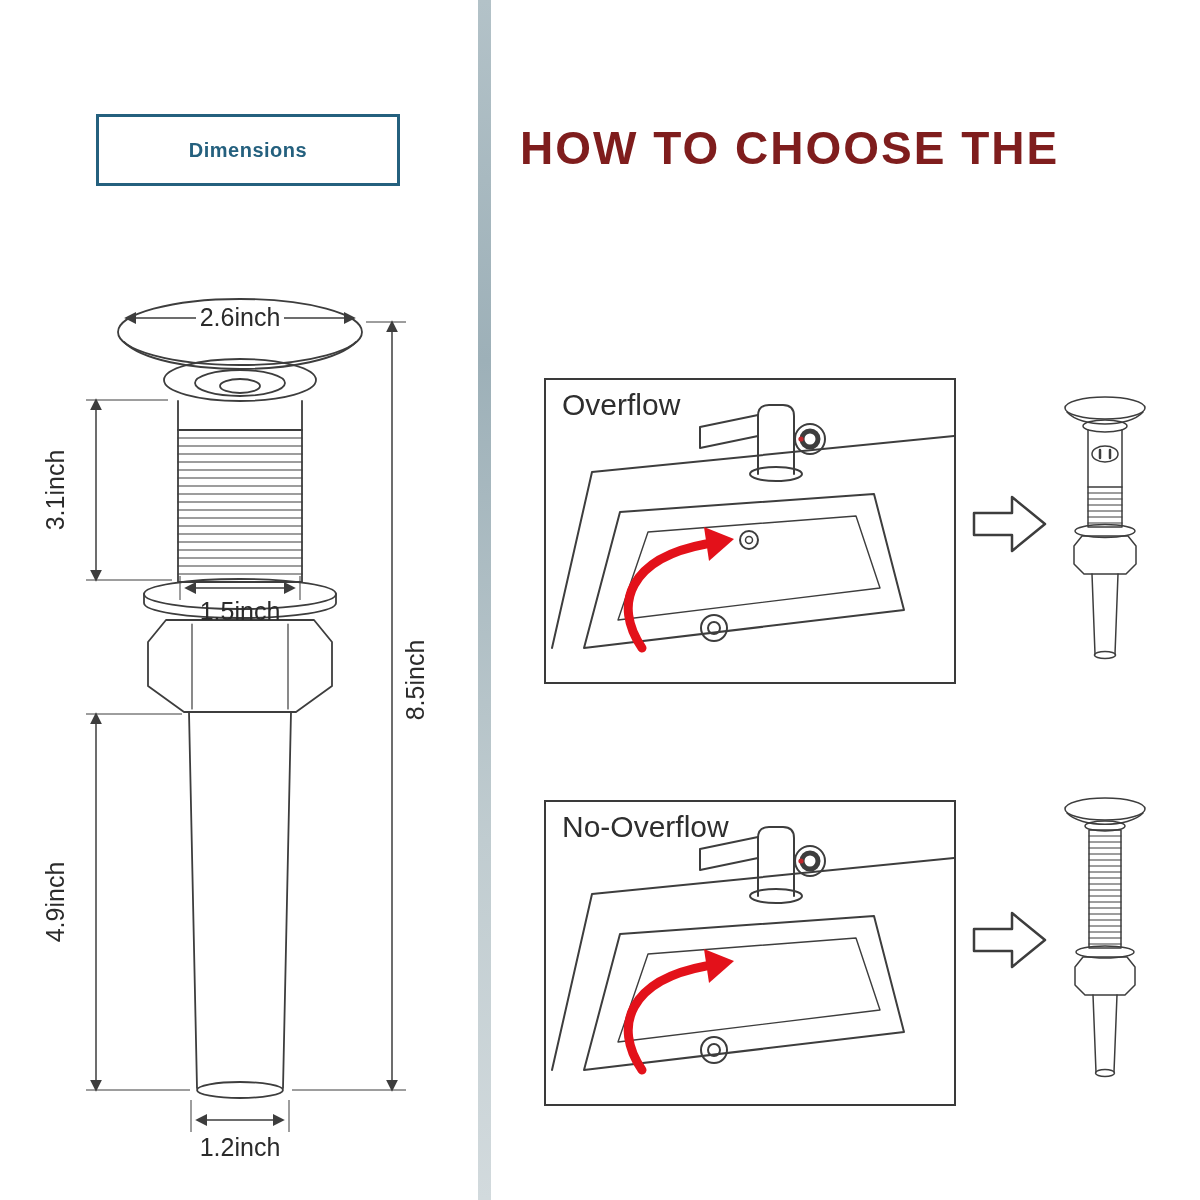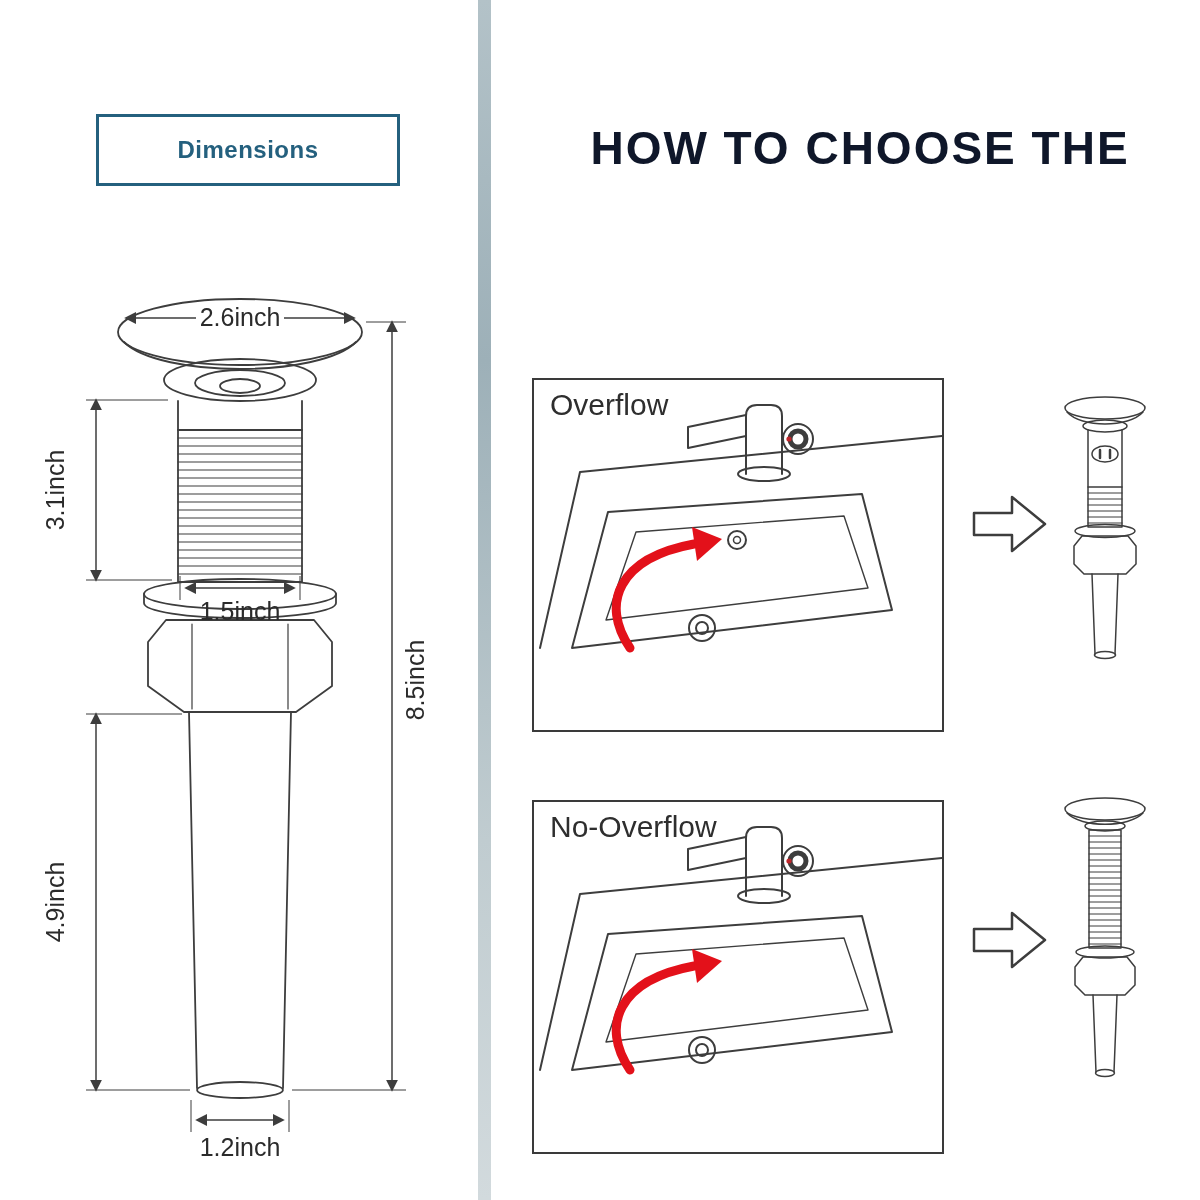--- a/index.html
+++ b/index.html
@@ -4,32 +4,32 @@
 <style>
   html,body{margin:0;padding:0;}
   body{
     width:1200px;height:1200px;background:#ffffff;position:relative;
     font-family:"Liberation Sans",sans-serif;overflow:hidden;
   }
   .abs{position:absolute;}
   .dim-box{
     position:absolute;left:96px;top:114px;width:298px;height:66px;
     border:3px solid #24607e;display:flex;align-items:center;justify-content:center;
-    font-size:24px;font-weight:700;color:#24607e;letter-spacing:.5px;background:#fff;
+    font-size:20px;font-weight:700;color:#24607e;letter-spacing:.5px;background:#fff;
   }
   .divider{
     position:absolute;left:478px;top:0;width:13px;height:1200px;
     background:linear-gradient(180deg,#b3c2c8 0%,#9db0b8 30%,#c0ccd0 70%,#d2dadd 100%);
   }
   .guide-title{
-    position:absolute;left:520px;top:116px;width:680px;text-align:center;
-    color:#0f172a;font-size:46px;font-weight:700;letter-spacing:2px;line-height:64px;
+    position:absolute;left:520px;top:116px;width:680px;text-align:left;
+    color:#7f1d1d;font-size:46px;font-weight:700;letter-spacing:2px;line-height:64px;
   }
   .panel{
-    position:absolute;left:532px;width:412px;height:354px;
+    position:absolute;left:544px;width:412px;height:306px;
     border:2px solid #3a3a3a;background:#fff;box-sizing:border-box;
   }
   .panel-label{
     position:absolute;top:8px;left:16px;font-size:30px;color:#2e2e2e;background:transparent;
   }
   .sink{position:absolute;left:0;top:0;}
   svg text{font-family:"Liberation Sans",sans-serif;}
 </style>
 </head>
 <body>

